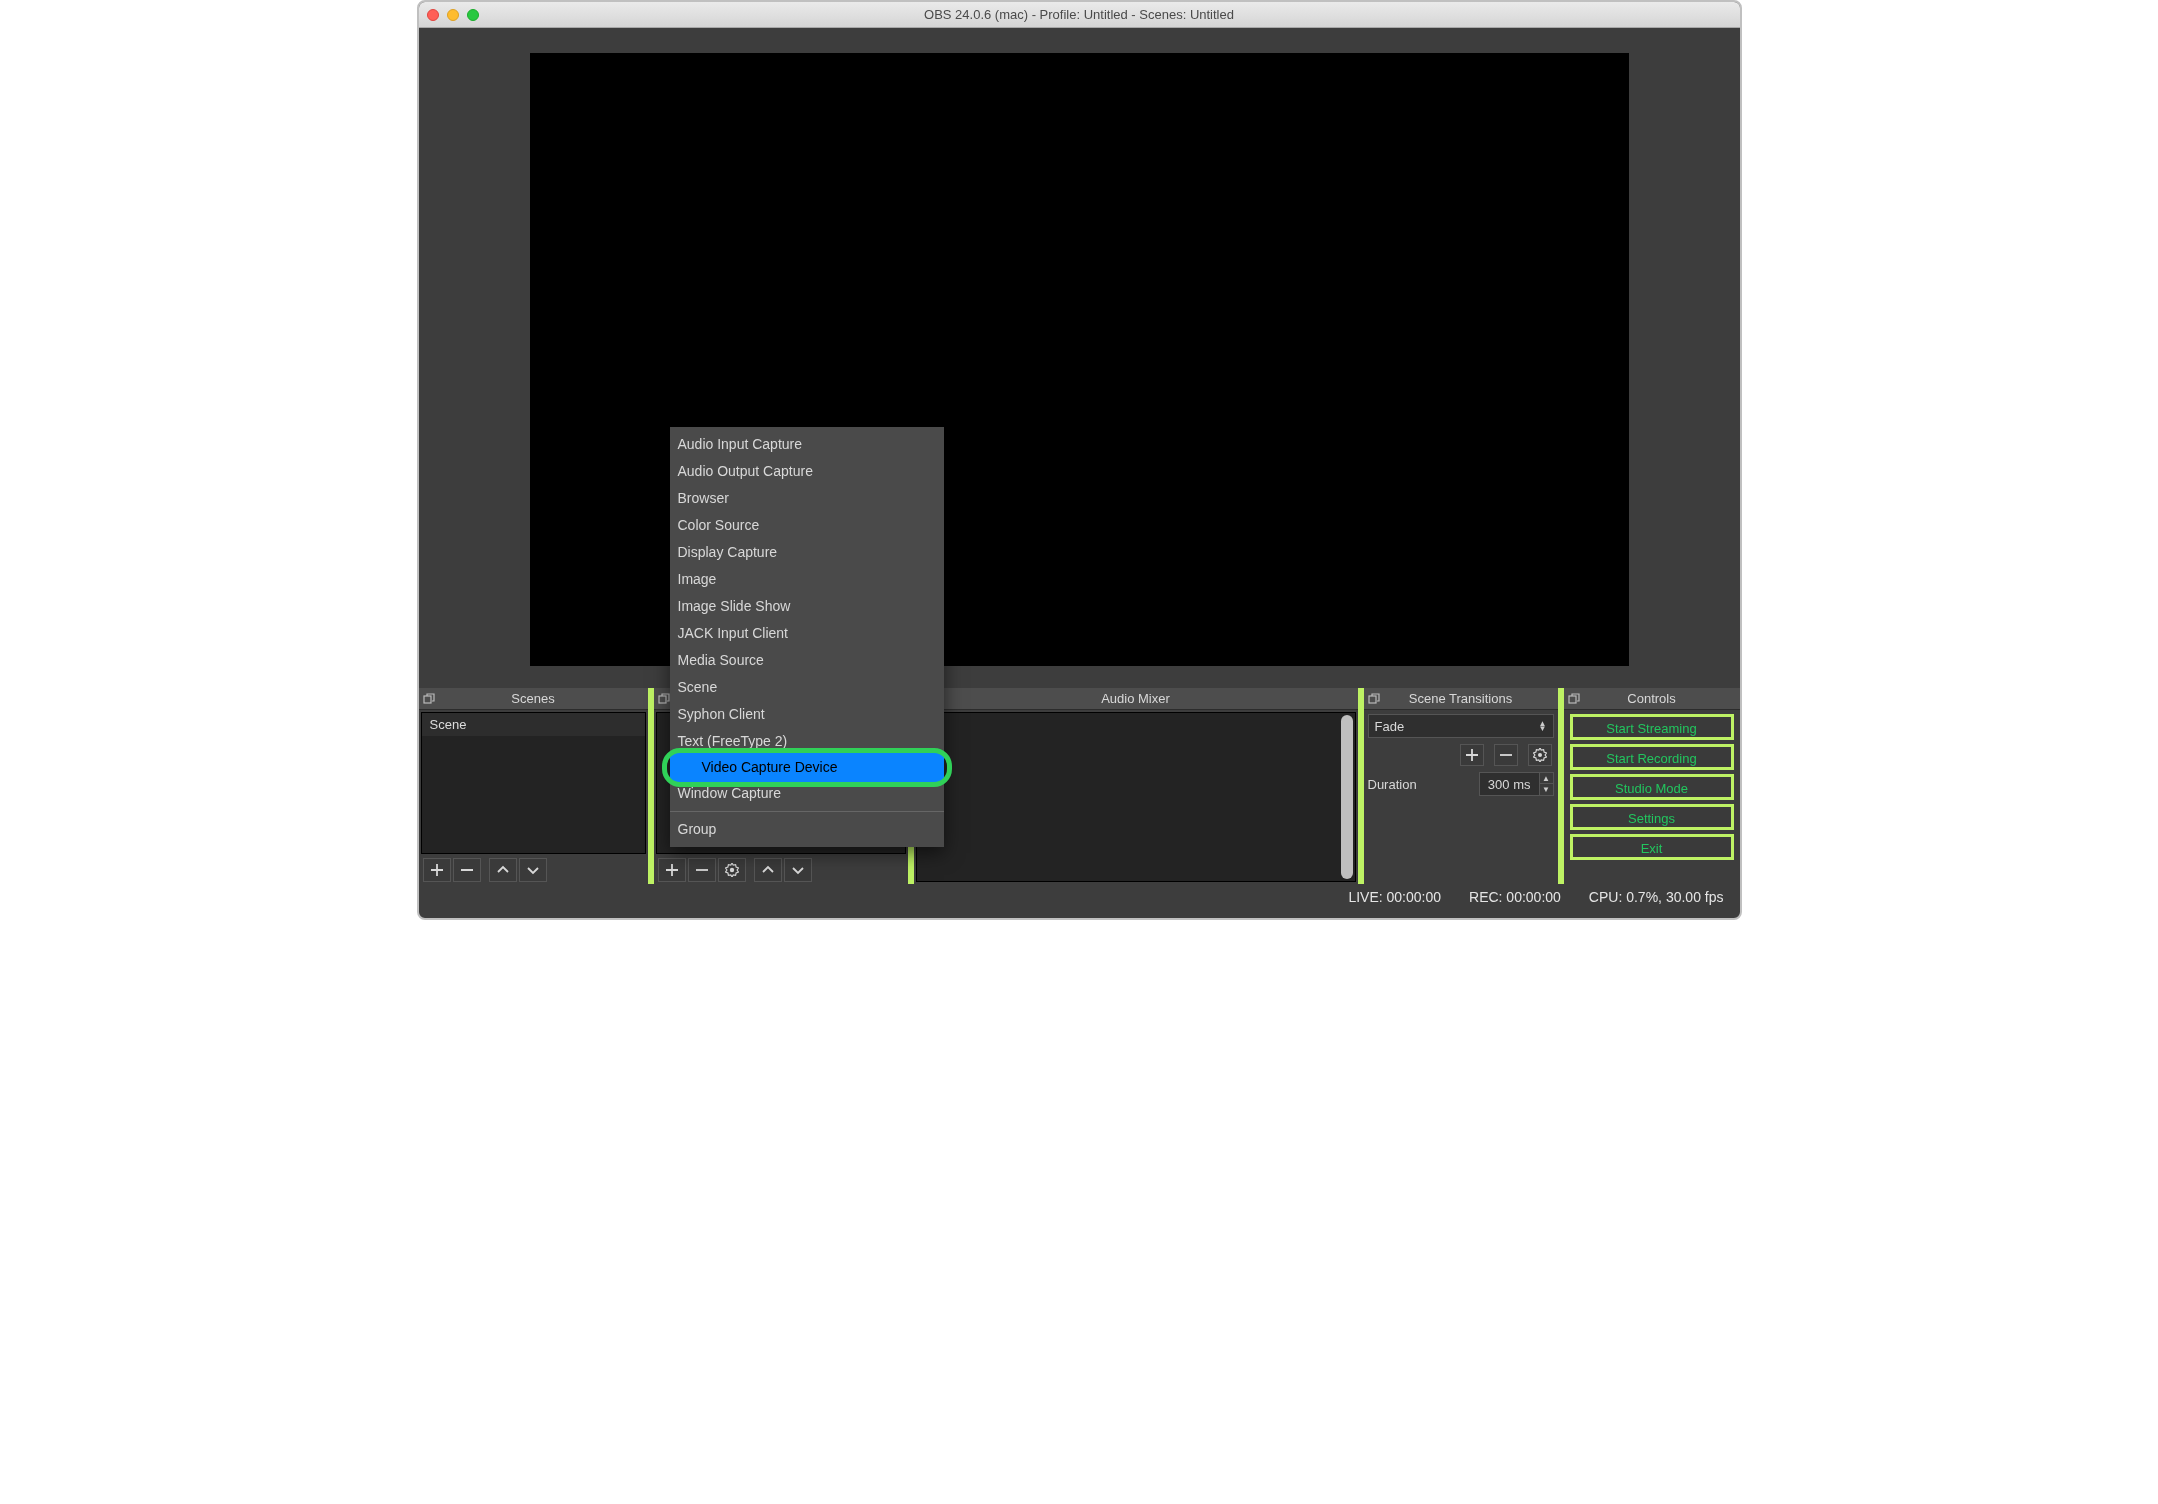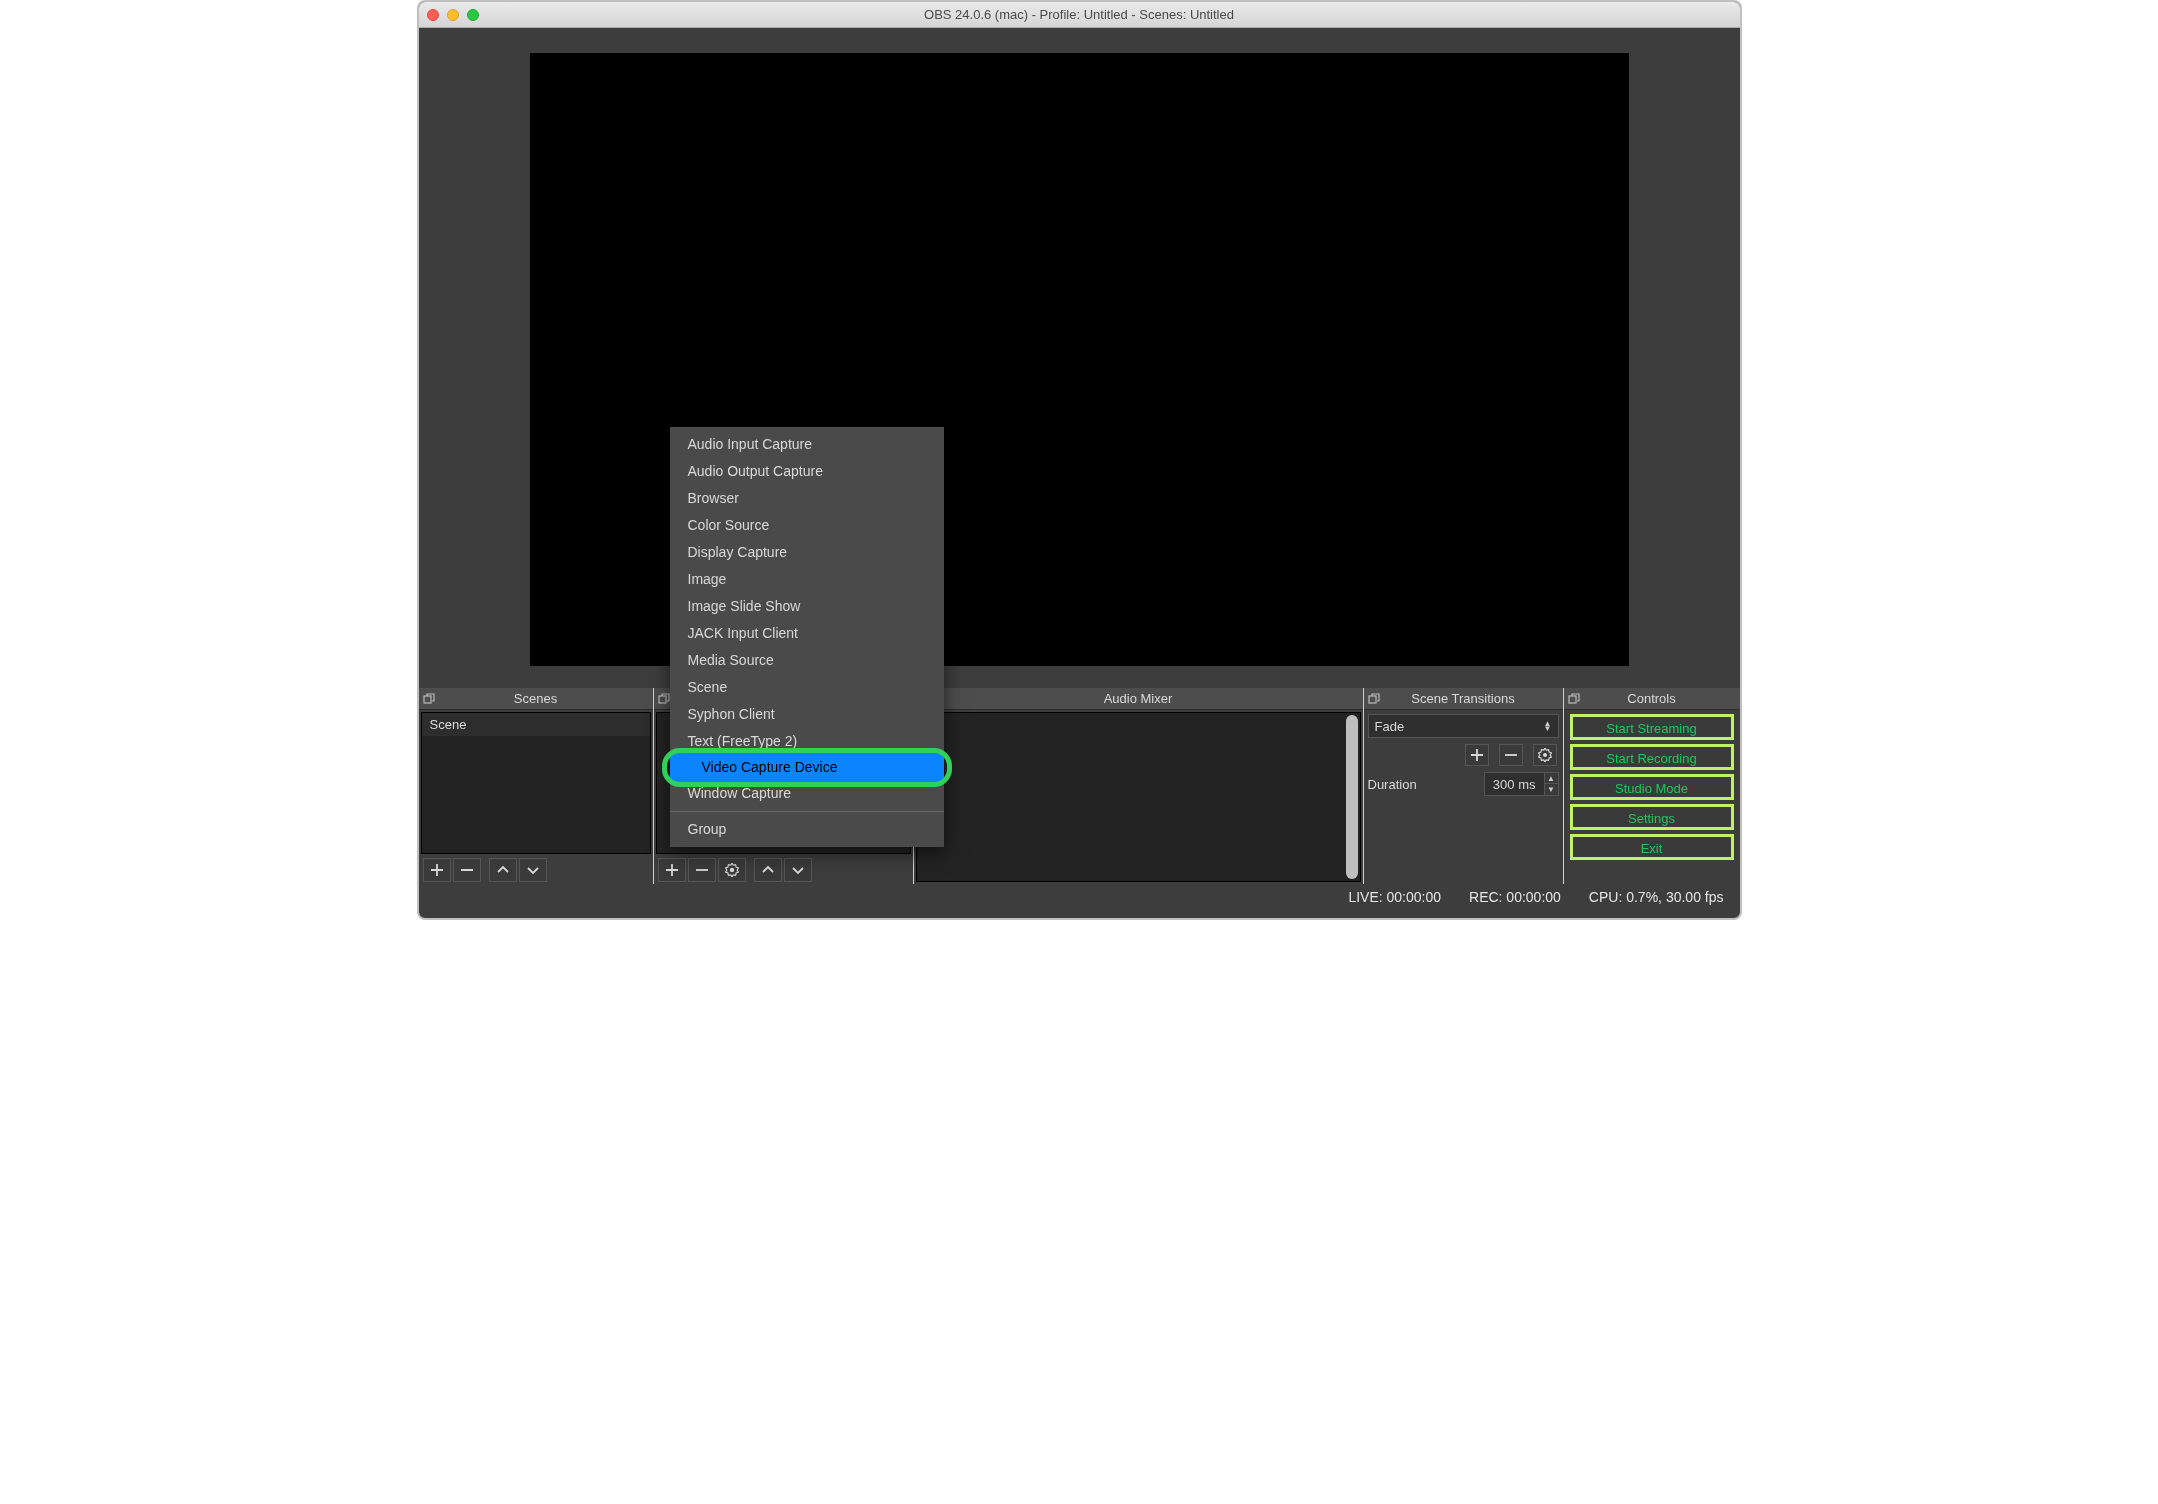--- a/index.html
+++ b/index.html
@@ -53,21 +53,21 @@
 
   
   .docks {
     display: flex;
     height: 196px;
     background: #3d3d3d;
   }
   .dock {
     display: flex;
     flex-direction: column;
-    border-right: 1px solid #bef264;
+    border-right: 6px solid #bef264;
   }
   .dock.scenes   { width: 235px; }
   .dock.sources  { width: 260px; }
   .dock.mixer    { width: 450px; }
   .dock.trans    { width: 200px; }
   .dock.controls { flex: 1; border-right: none; }
 
   .dock-header {
     height: 22px;
     display: flex;
@@ -190,21 +190,21 @@
     top: 425px;
     width: 274px;
     background: #4a4a4a;
     box-shadow: 0 6px 18px rgba(0,0,0,0.55);
     z-index: 100;
     color: #d8d8d8;
     font-size: 14px;
     padding: 4px 0;
   }
   .popup .item {
-    padding: 3px 18px;
+    padding: 3px 8px;
     line-height: 21px;
     white-space: nowrap;
   }
   .popup .sep {
     height: 1px; background: #666; margin: 4px 0;
   }
   .popup .highlight-wrap {
     position: relative;
     margin: -2px 0;
   }

